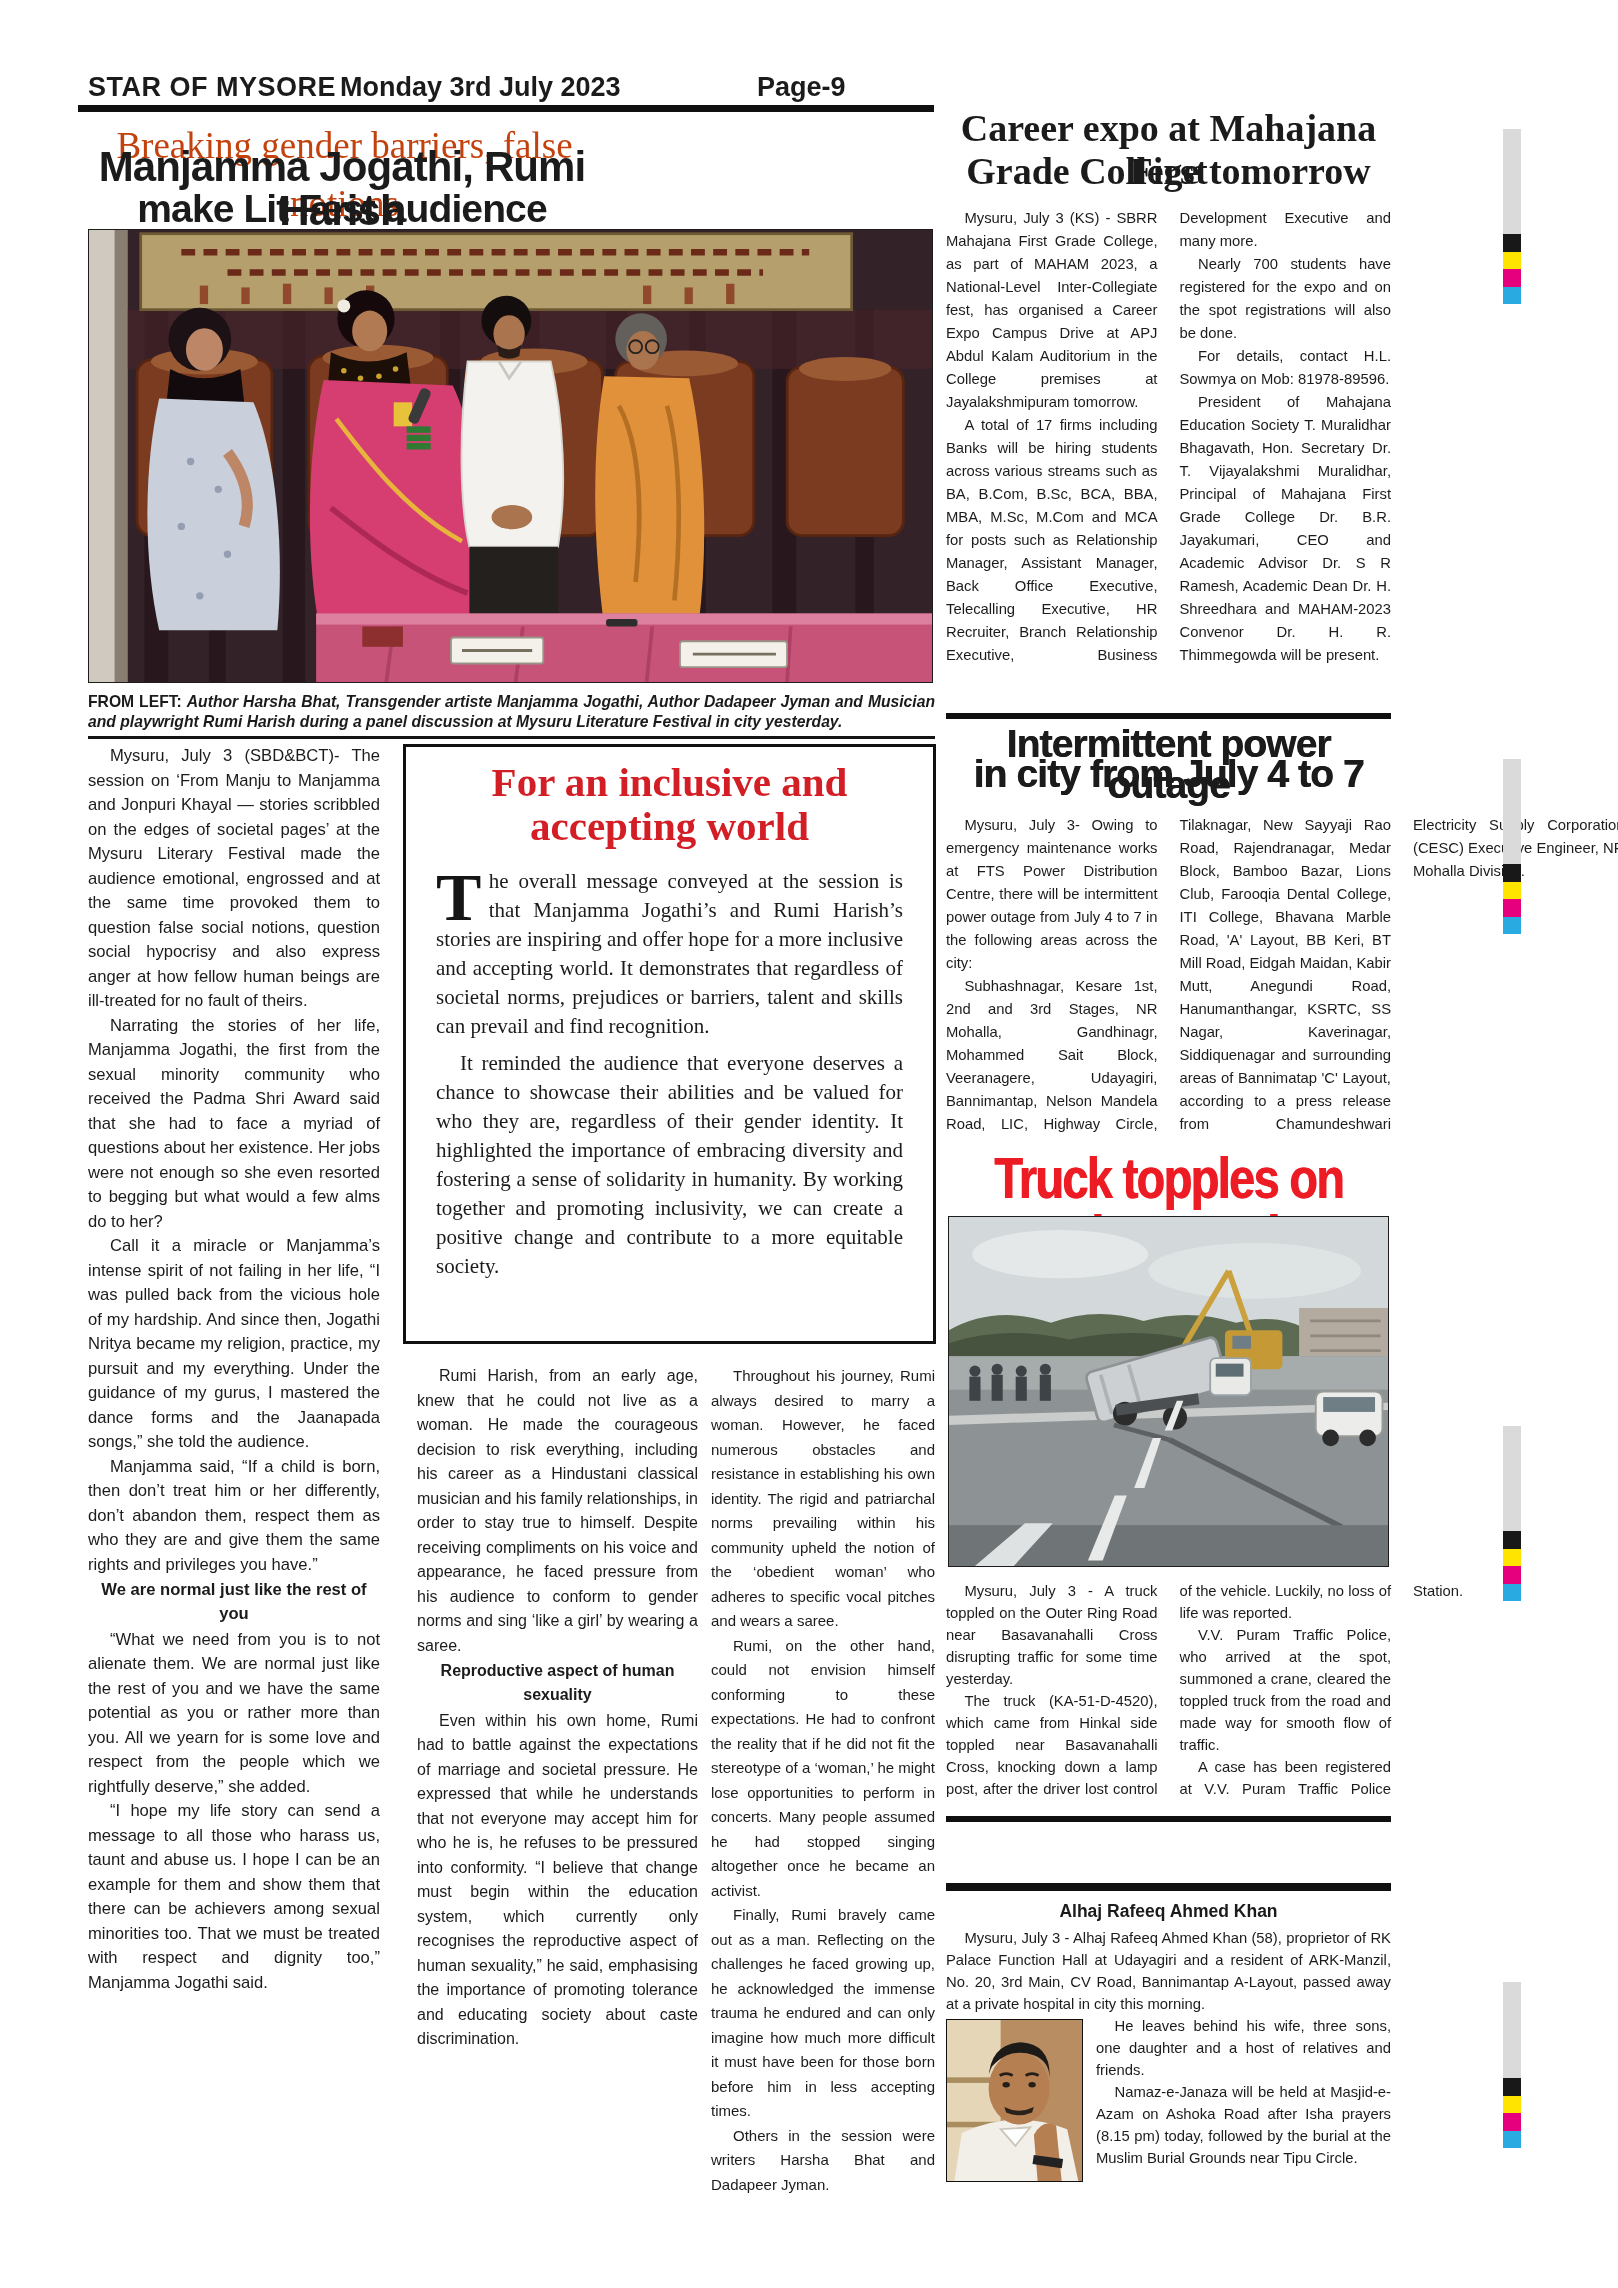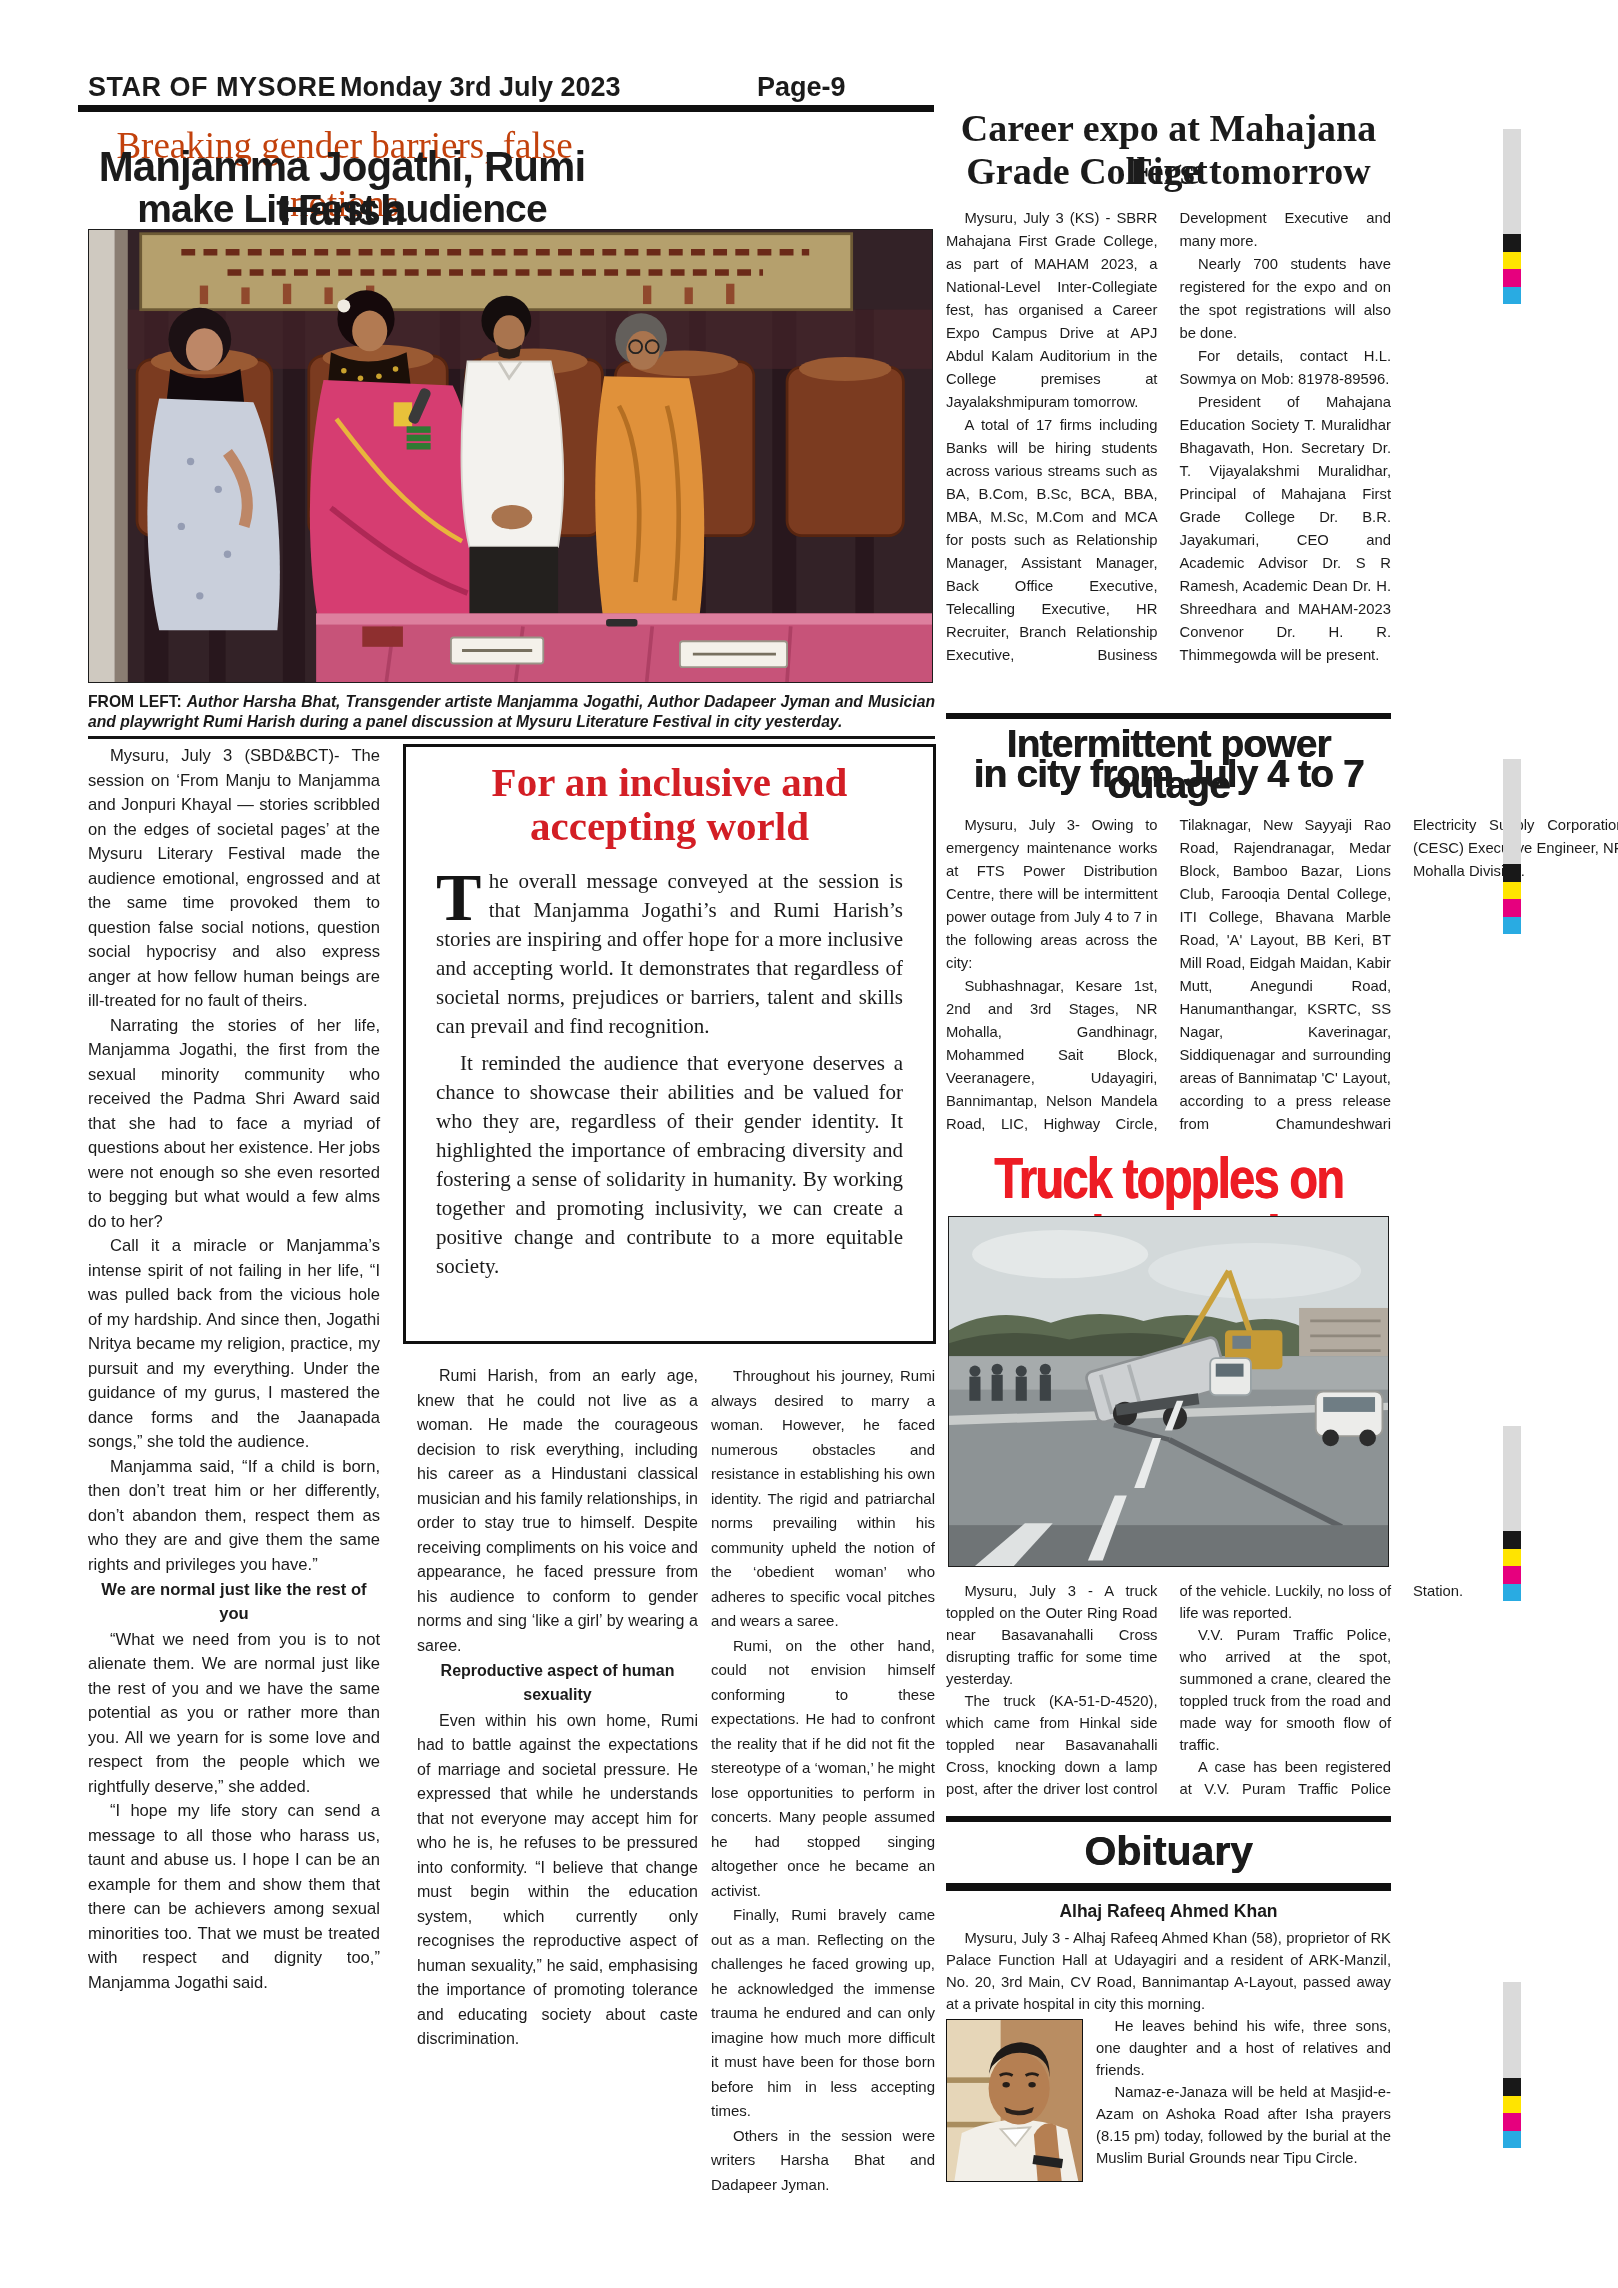--- a/index.html
+++ b/index.html
@@ -333,21 +333,20 @@
   </div>
   <div class="rbody" style="top:1580px;height:238px;line-height:22px;">
     <p>Mysuru, July 3 - A truck toppled on the Outer Ring Road near Basavanahalli Cross disrupting traffic for some time yesterday.</p>
     <p>The truck (KA-51-D-4520), which came from Hinkal side toppled near Basavanahalli Cross, knocking down a lamp post, after the driver lost control of the vehicle. Luckily, no loss of life was reported.</p>
     <p>V.V. Puram Traffic Police, who arrived at the spot, summoned a crane, cleared the toppled truck from the road and made way for smooth flow of traffic.</p>
     <p>A case has been registered at V.V. Puram Traffic Police Station.</p>
   </div>
 
   <div class="hrule" style="top:1816px;height:5.5px;"></div>
 
-  <div class="obit-title">Obituary</div>
   <div class="hrule" style="top:1883px;height:8.3px;"></div>
   <div class="obit-name">Alhaj Rafeeq Ahmed Khan</div>
   <div class="obit-body">
     <p>Mysuru, July 3 - Alhaj Rafeeq Ahmed Khan (58), proprietor of RK Palace Function Hall at Udayagiri and a resident of ARK-Manzil, No. 20, 3rd Main, CV Road, Bannimantap A-Layout, passed away at a private hospital in city this morning.</p>
     <div class="portrait">
       <svg viewBox="0 0 146 174" preserveAspectRatio="none">
         <rect width="146" height="174" fill="#b98d62"></rect>
         <rect x="0" y="0" width="58" height="174" fill="#e6d6b8"></rect>
         <rect x="0" y="62" width="58" height="6" fill="#a98d5e"></rect>
         <rect x="0" y="110" width="58" height="6" fill="#a98d5e"></rect>

